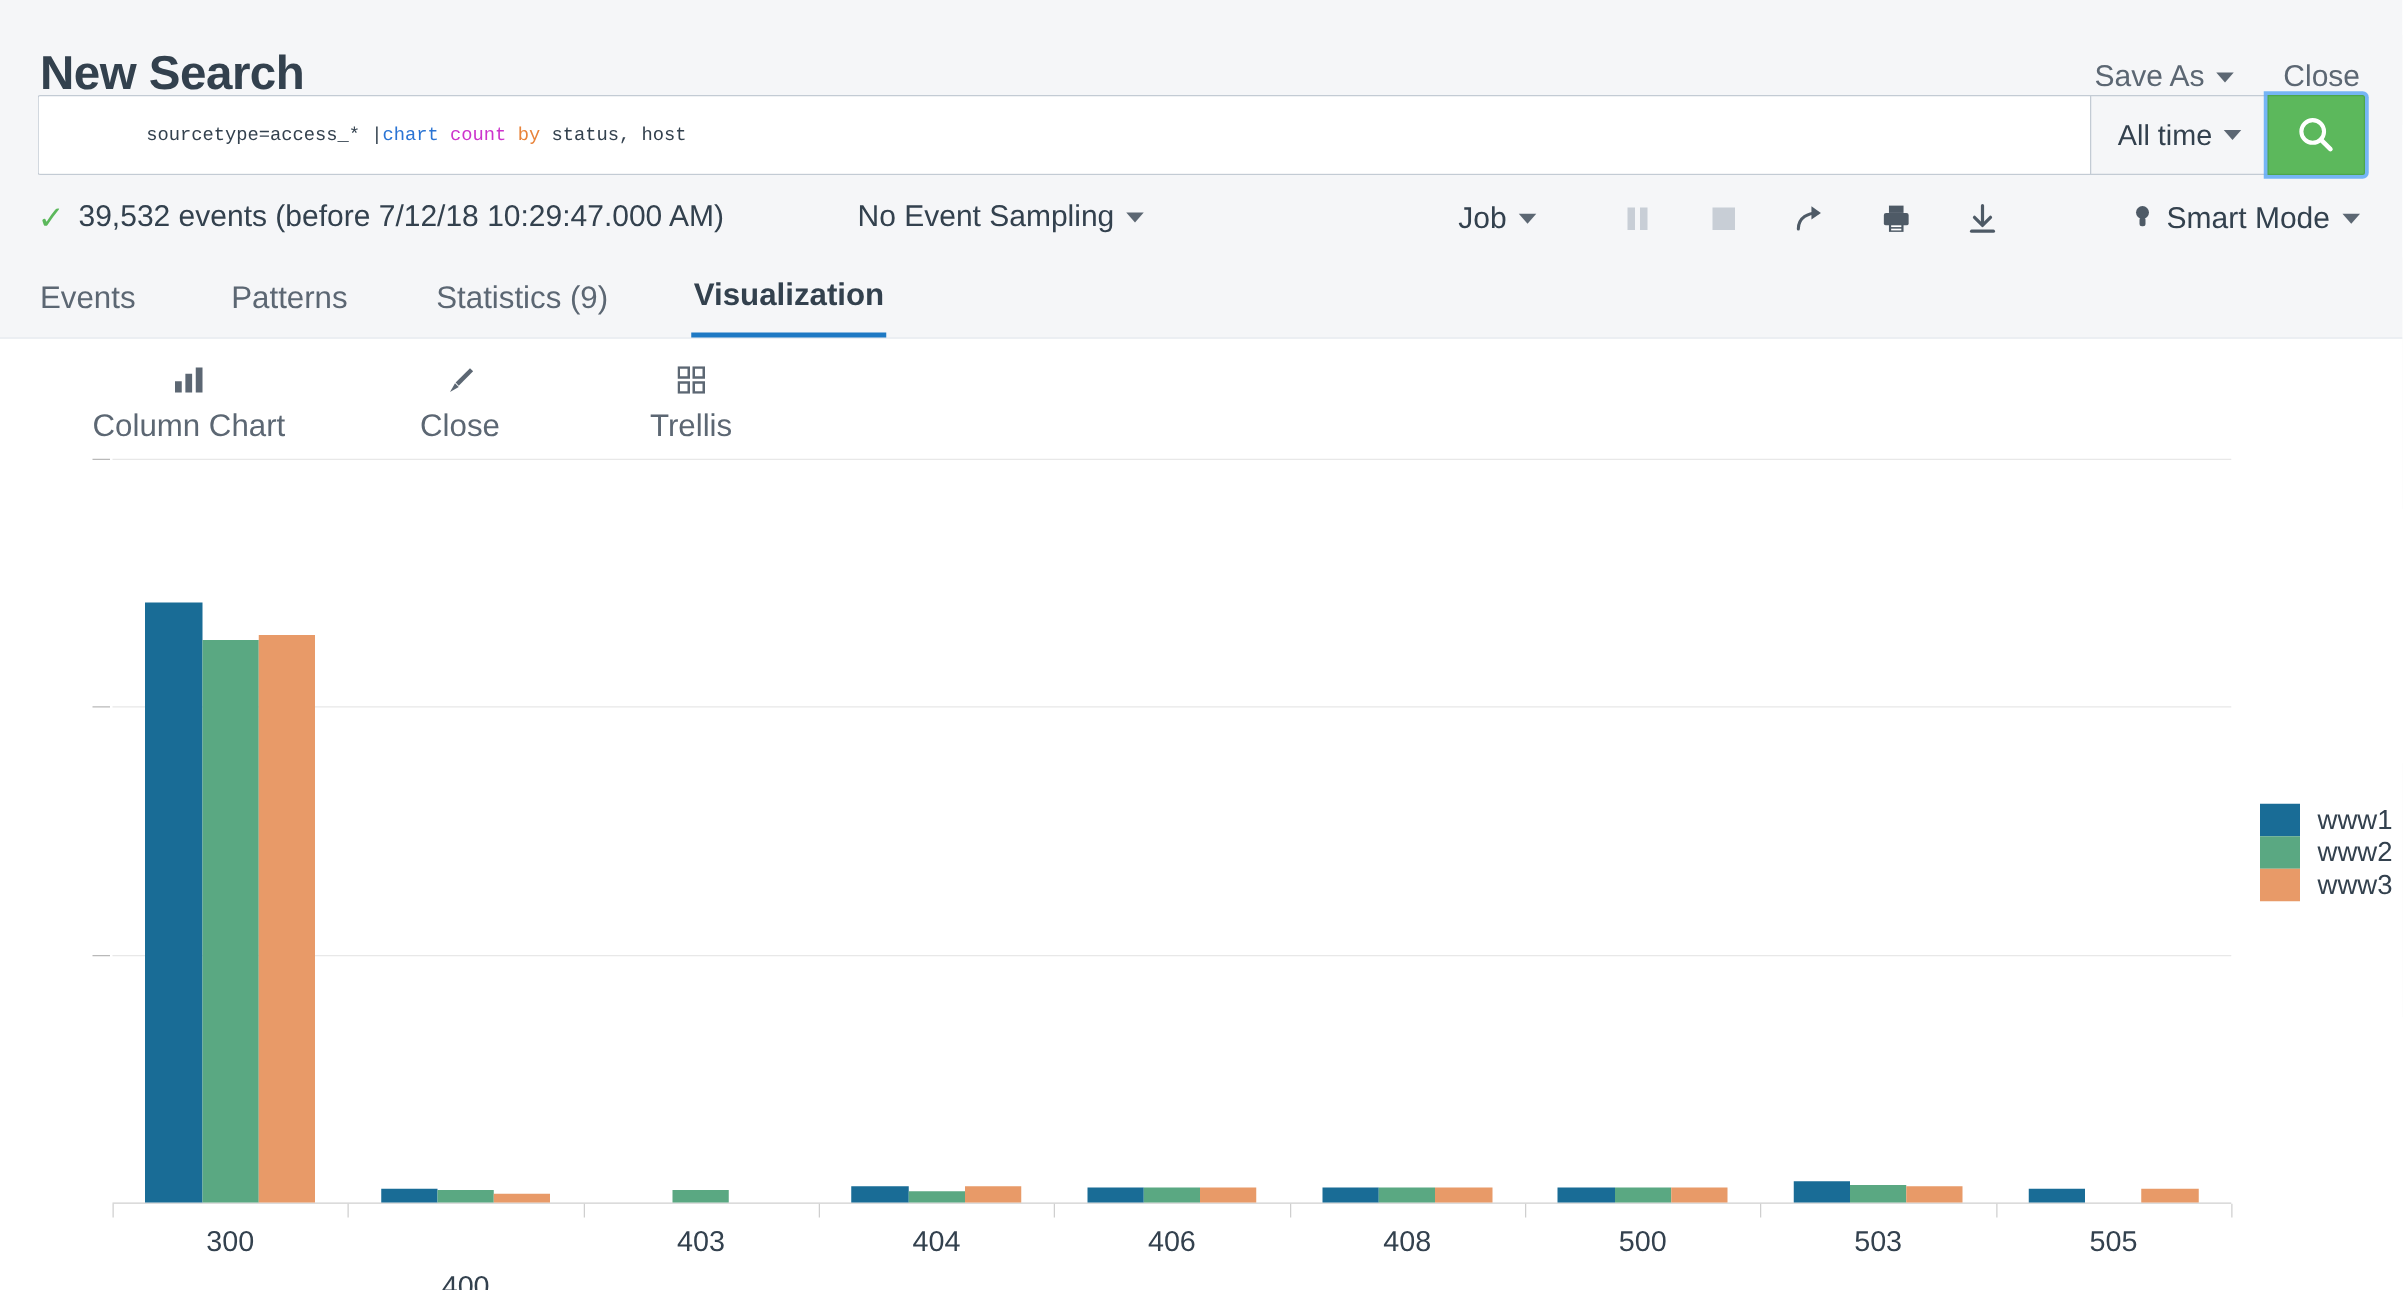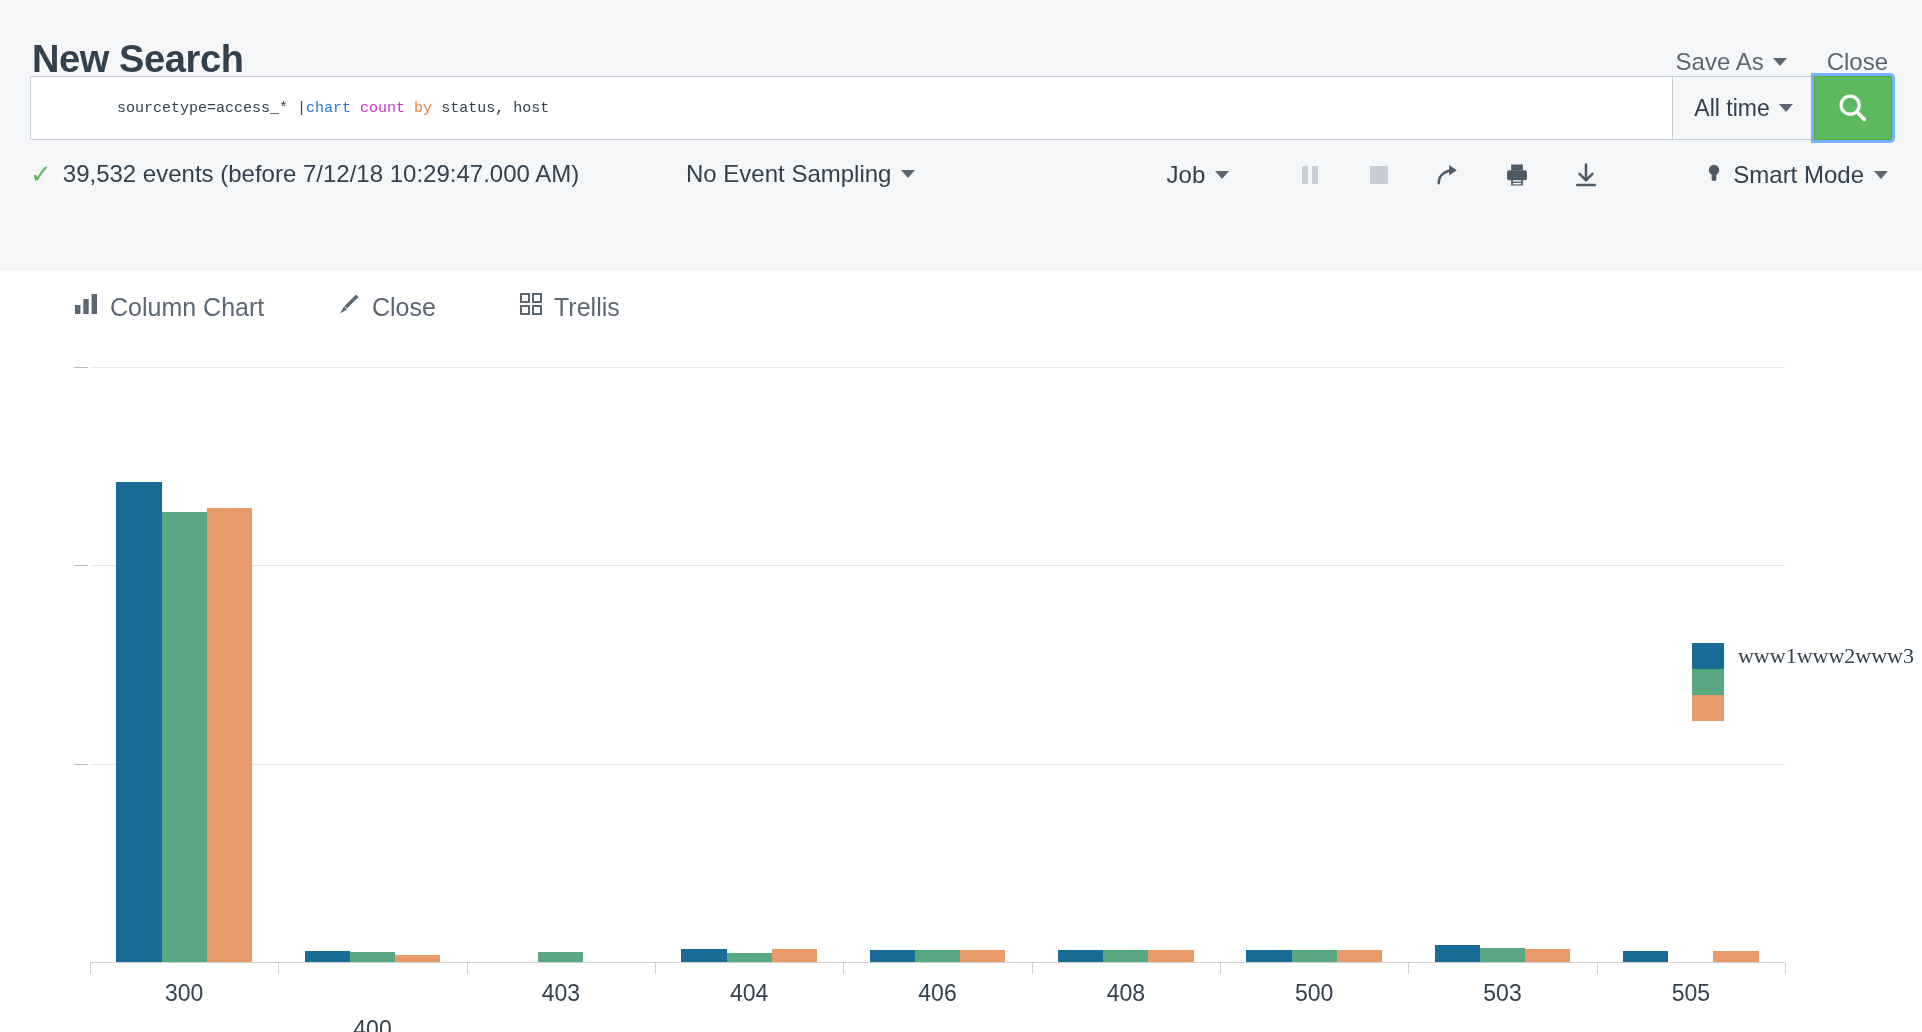--- a/index.html
+++ b/index.html
@@ -131,22 +131,22 @@
   
   .viz-body {
     position: absolute; left: 0; top: 271px; width: 1922px; height: 761px;
     background: #ffffff;
   }
   .viz-toolbar {
     position: absolute; left: 0; top: 0; width: 1922px; height: 76px;
   }
   .viz-tool {
     position: absolute; top: 22px;
-    display: flex; align-items: flex-start; gap: 12px;
-    font-size: 25px; color: #5c6773; cursor: pointer;
+    display: flex; align-items: center; gap: 12px;
+    font-size: 25px; color: #5c6773; cursor: pointer; flex-direction: column;
   }
 
   
   .chart { position: absolute; left: 0; top: 76px; width: 1922px; height: 685px; }
   .plot {
     position: absolute; left: 90px; top: 20px;
     width: 1695px; height: 595px;
   }
   .gridline {
     position: absolute; left: 0; width: 100%; height: 1px; background: #e8e8e8;
@@ -168,21 +168,21 @@
   .xaxis-title {
     position: absolute; left: 0; width: 1922px; text-align: center;
     font-size: 22px; color: #33414e;
   }
   .legend {
     position: absolute; right: 8px; top: 296px;
     display: flex;
   }
   .legend-swatches { display: flex; flex-direction: column; }
   .legend-swatch { width: 32px; height: 26px; }
-  .legend-labels { display: flex; flex-direction: row; margin-left: 14px; font-family: Liberation Serif, serif; }
+  .legend-labels { display: flex; flex-direction: column; margin-left: 14px; }
   .legend-label { height: 26px; line-height: 26px; font-size: 22px; color: #33414e; }
 </style>
 </head>
 <body>
 
 <div class="app">
 
   <div class="header">
     <div class="page-title">New Search</div>
     <div class="header-actions">
@@ -267,20 +267,26 @@
         <svg width="18" height="28" viewBox="0 0 18 28">
           <circle cx="9" cy="9" r="5.2" fill="#4e5a66"></circle>
           <rect x="6.6" y="13" width="4.8" height="7" rx="2" fill="#4e5a66"></rect>
         </svg>
         <span>Smart Mode</span>
         <span class="caret-down"></span>
       </div>
     </div>
   </div>
 
+  <div class="tabs">
+    <div class="tab" style="left:30px">Events</div>
+    <div class="tab" style="left:183px">Patterns</div>
+    <div class="tab" style="left:347px">Statistics (9)</div>
+    <div class="tab active" style="left:553px">Visualization</div>
+  </div>
 
   <div class="viz-body">
 
     <div class="viz-toolbar">
       <div class="viz-tool" style="left:74px">
         <svg width="24" height="22" viewBox="0 0 24 22">
           <rect x="1" y="12" width="5.4" height="9" fill="#5c6773"></rect>
           <rect x="9.3" y="6" width="5.4" height="15" fill="#5c6773"></rect>
           <rect x="17.6" y="1" width="5.4" height="20" fill="#5c6773"></rect>
         </svg>

